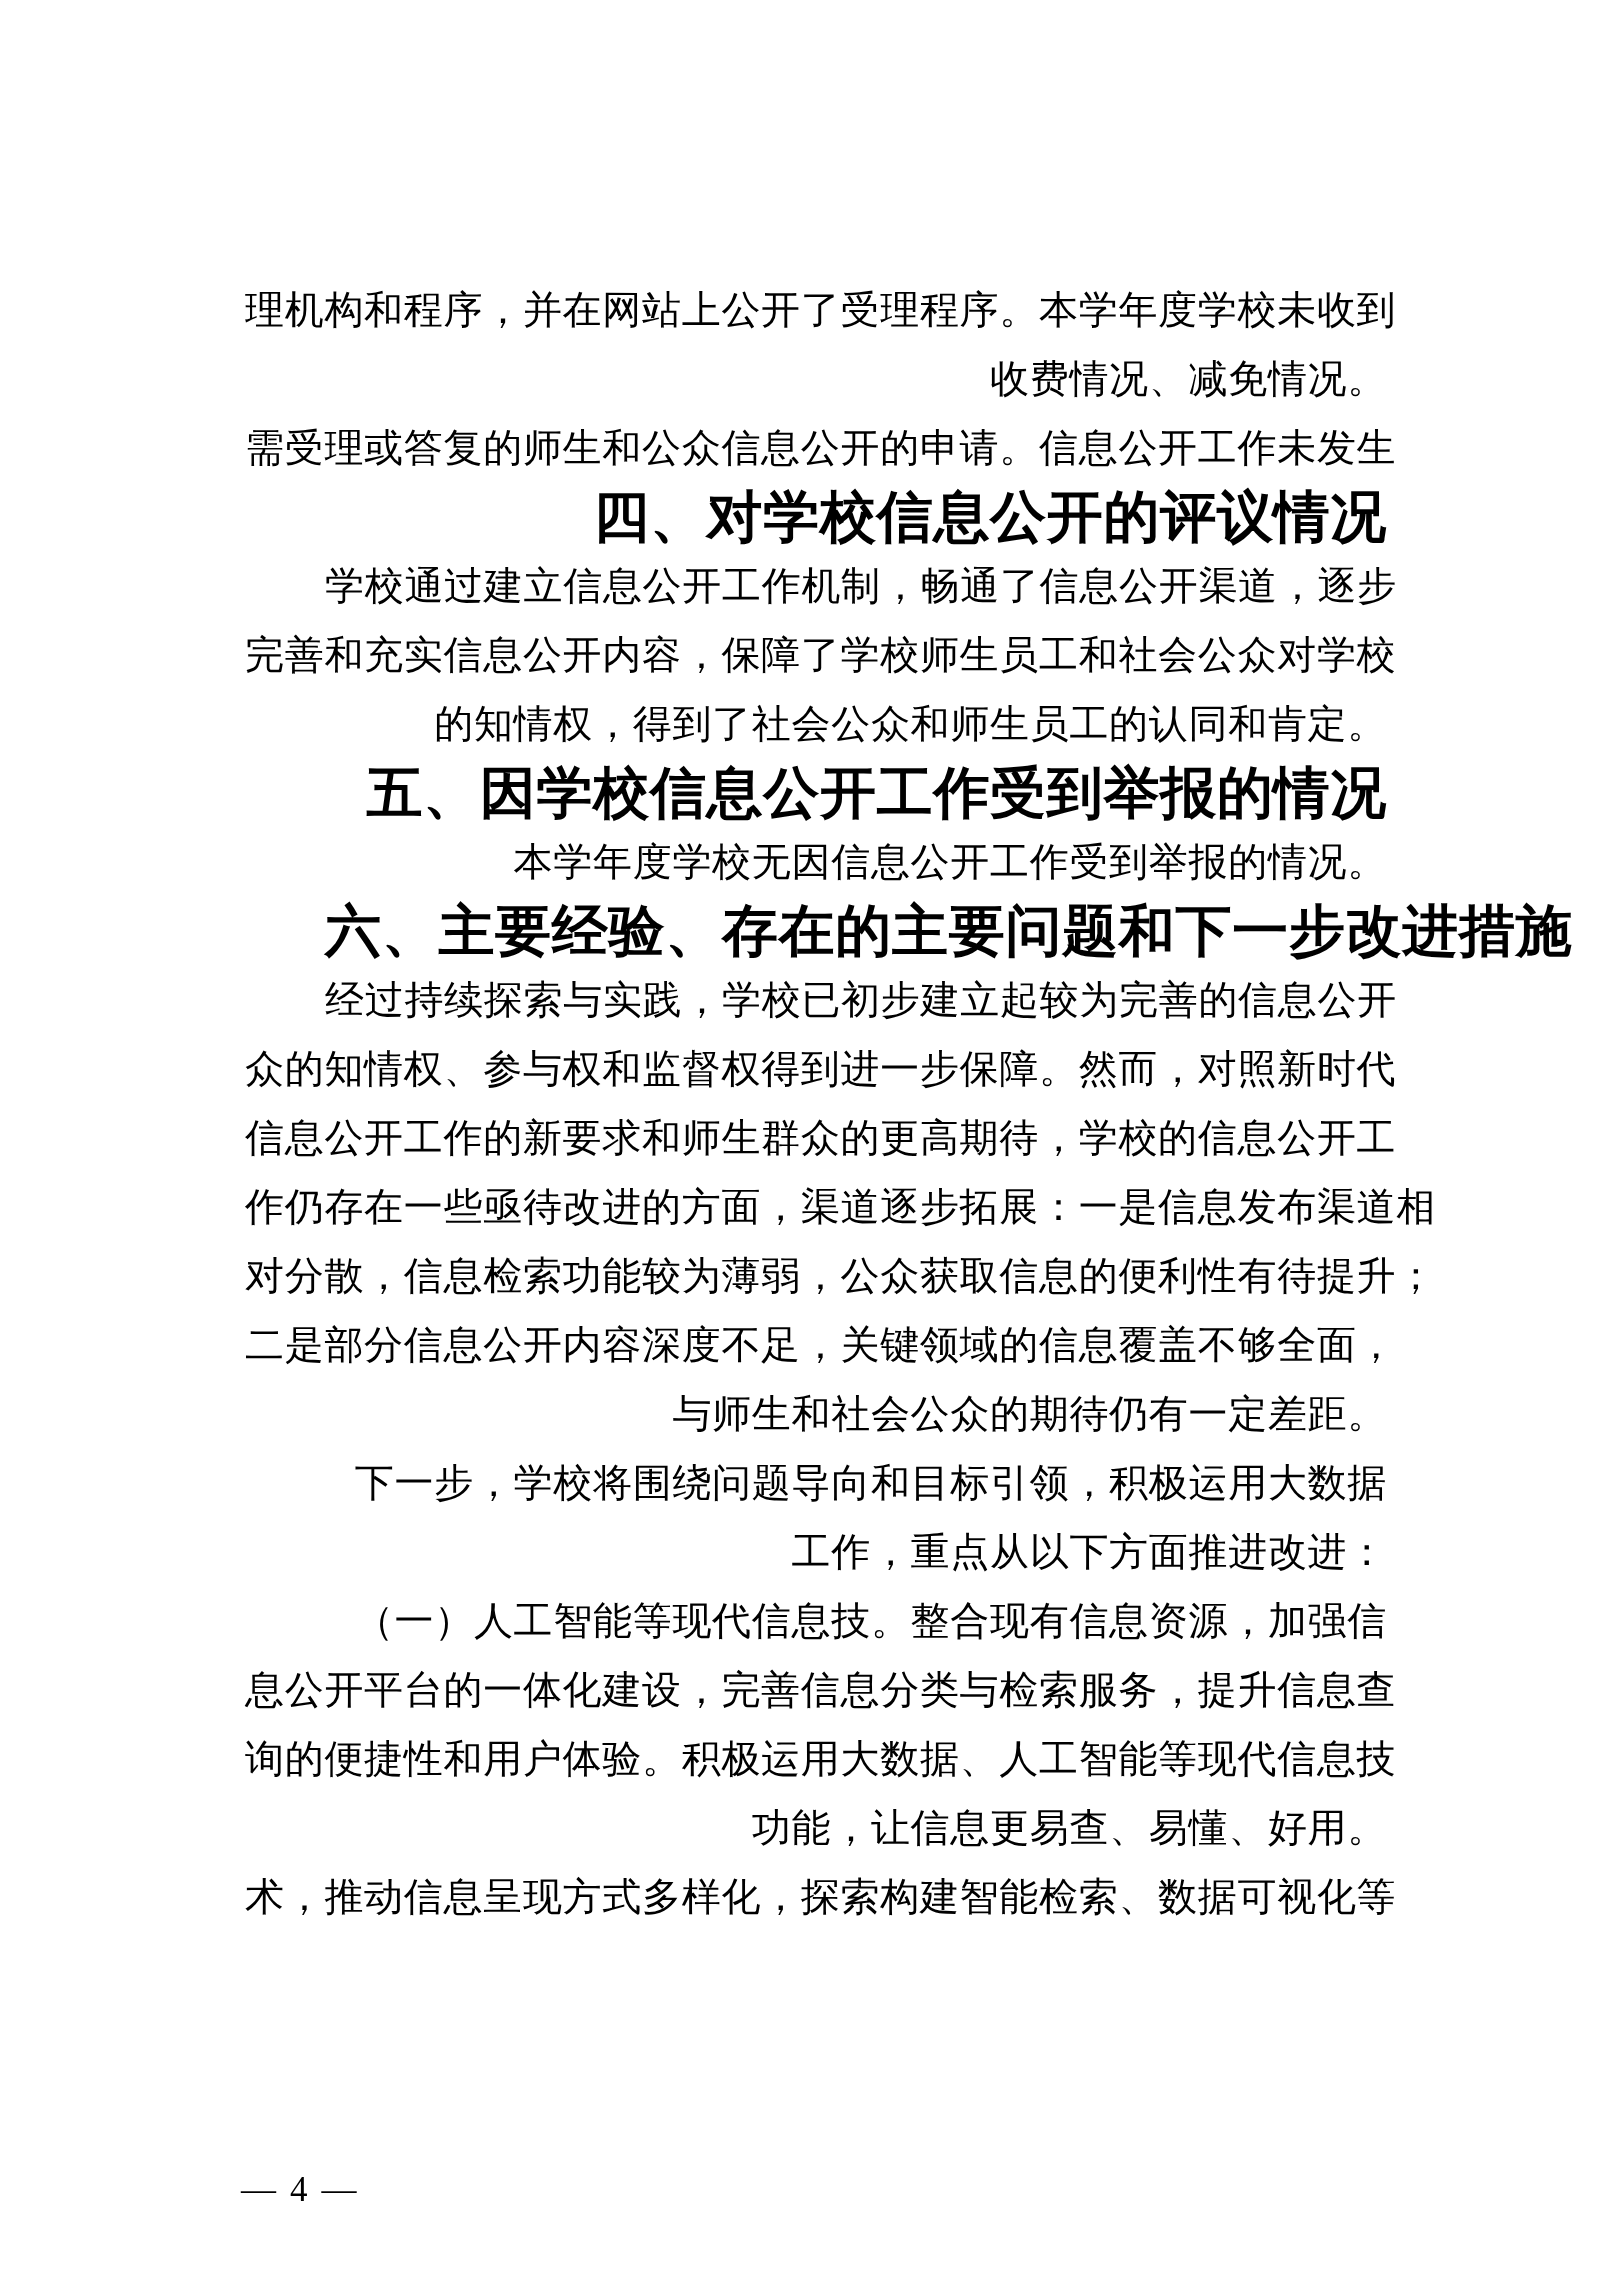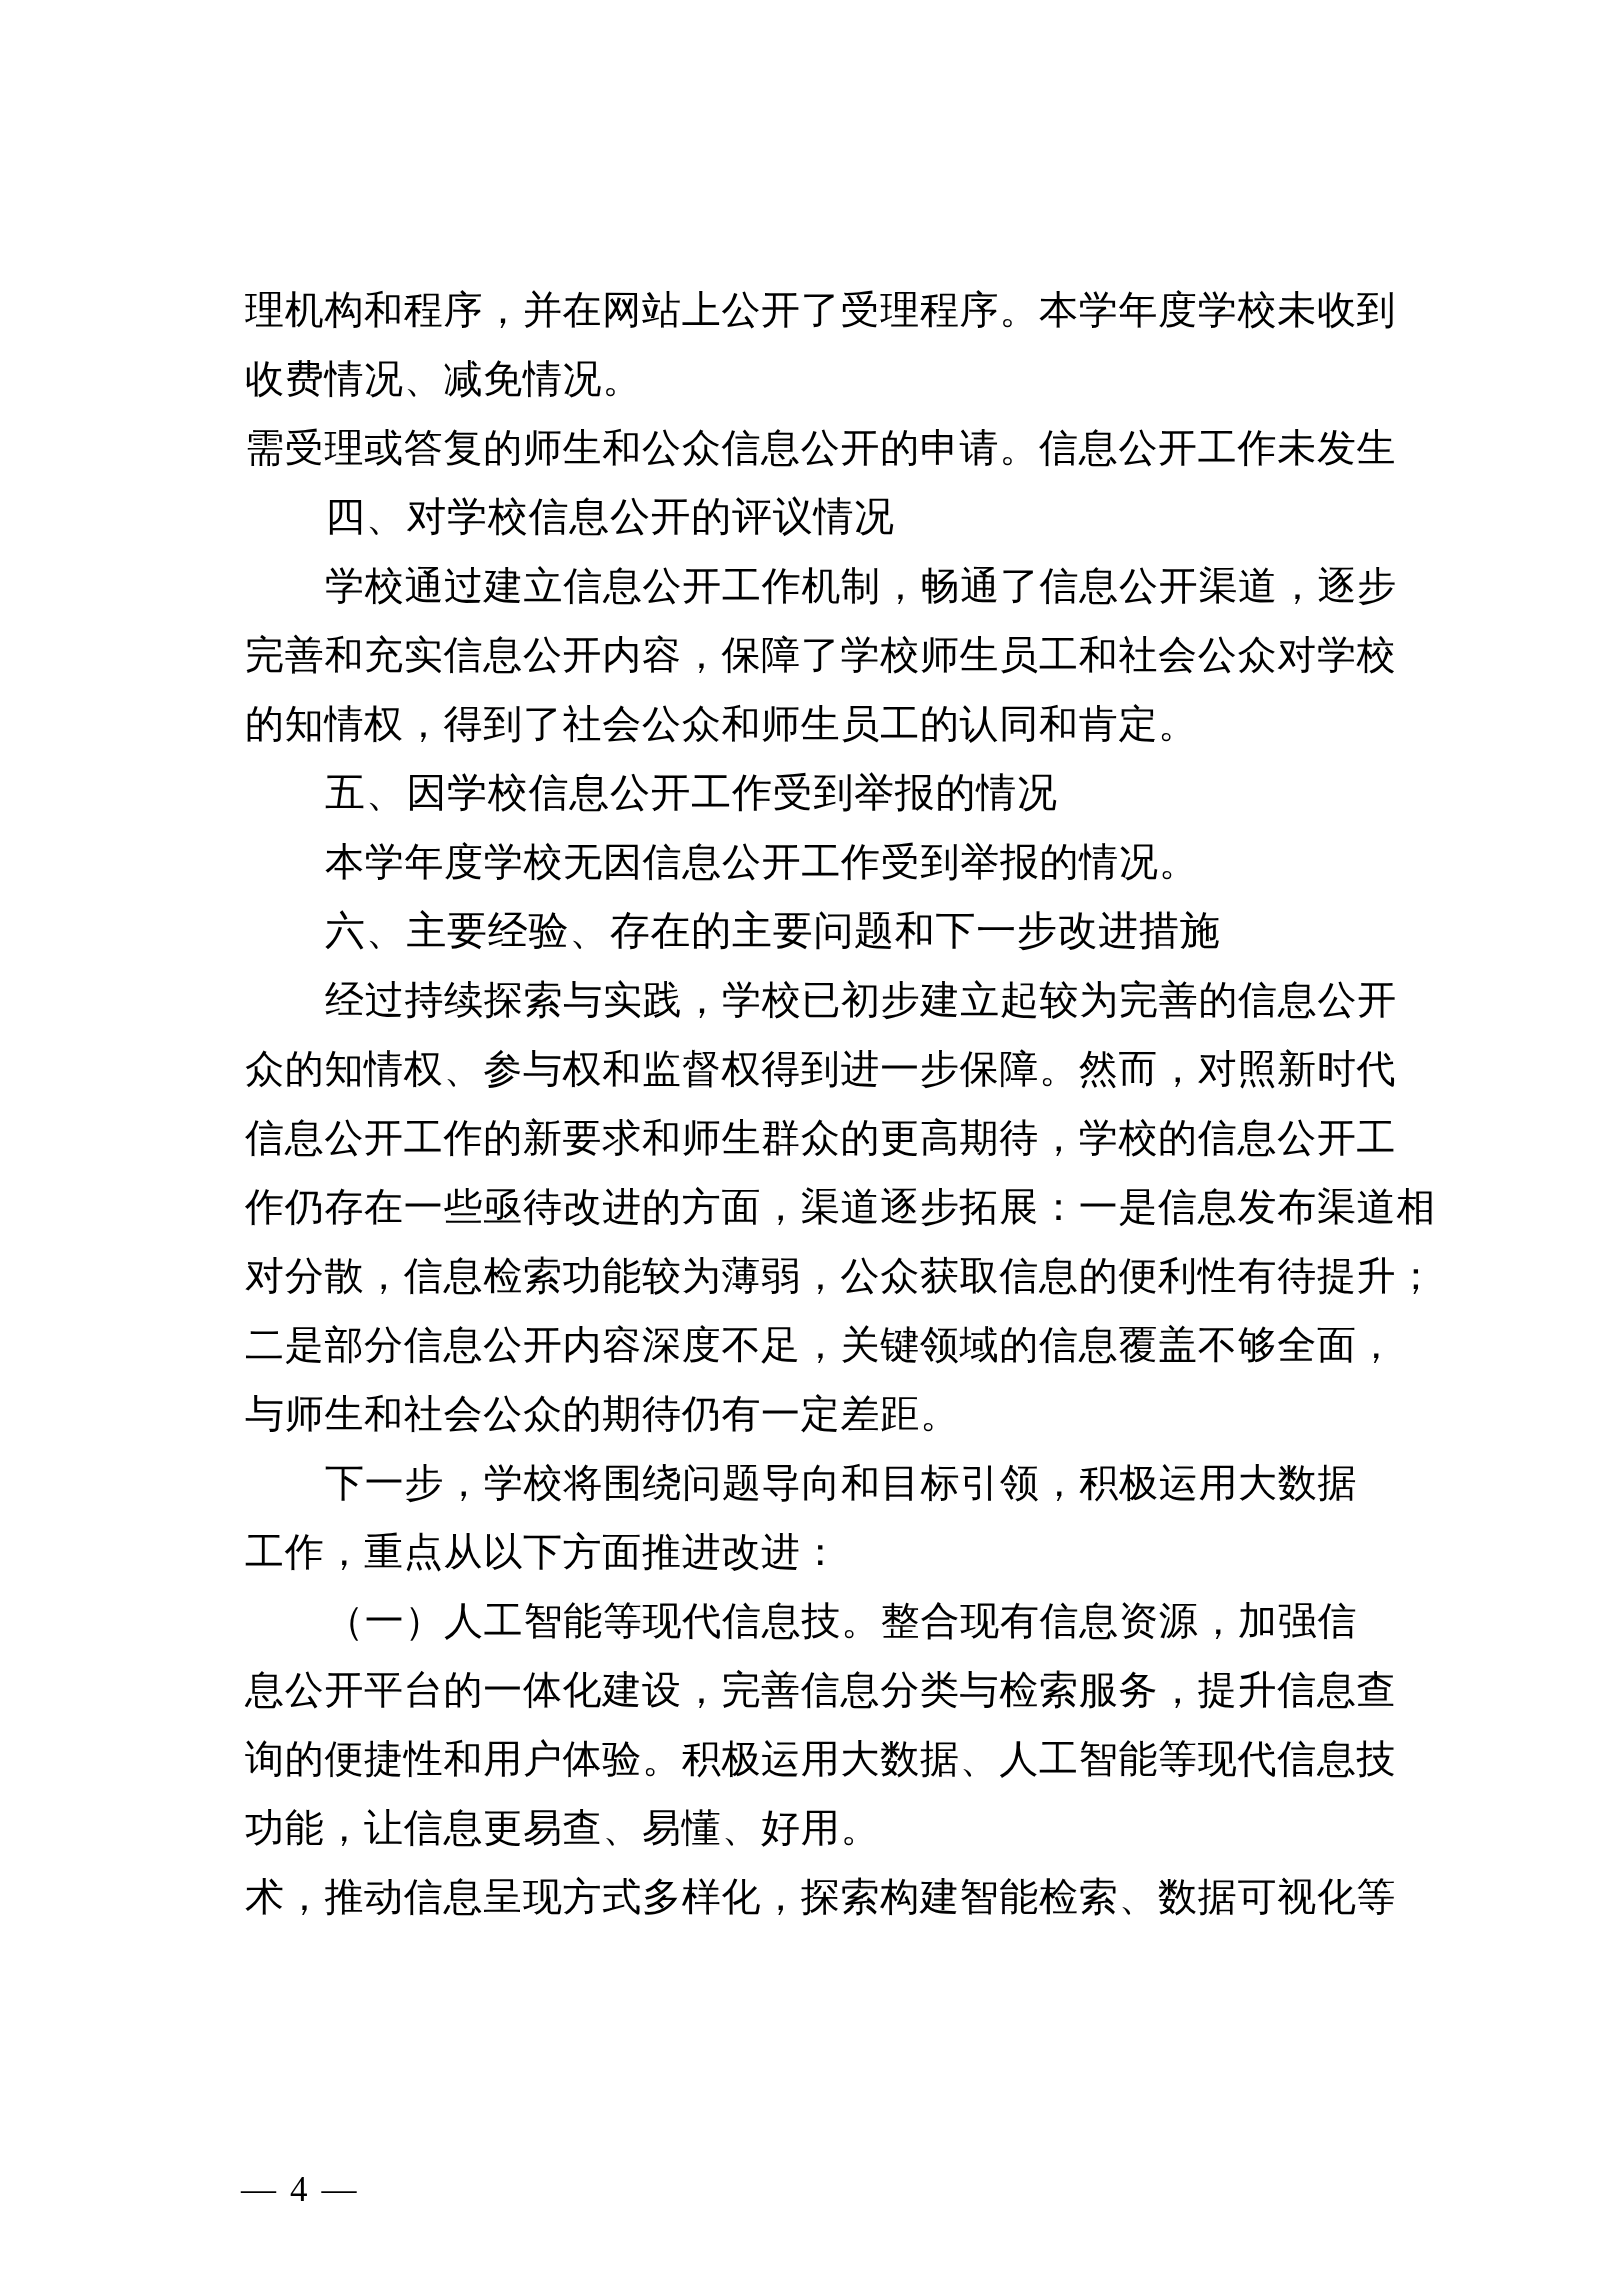--- a/index.html
+++ b/index.html
@@ -14,33 +14,34 @@
     background: #ffffff;
     color: #000000;
     overflow: hidden;
     font-family: "Liberation Serif", "DejaVu Serif", serif;
   }
   .content {
     position: absolute;
     left: 245px;
     top: 275px;
     width: 1142px;
+    text-align: right;
   }
   .line {
     height: 69px;
     line-height: 69px;
     font-size: 39px;
     white-space: nowrap;
     letter-spacing: 0.7px;
     font-family: "Liberation Serif", "DejaVu Serif", serif;
   }
   .line.heading {
     font-family: "Liberation Sans", "DejaVu Sans", sans-serif;
-    font-weight: 400;
-    font-size: 40px;
+    font-weight: 700;
+    font-size: 56px;
   }
   .line.indent {
     padding-left: 80px;
   }
   .footer {
     position: absolute;
     left: 241px;
     top: 2170px;
     font-size: 35px;
     line-height: 39px;

